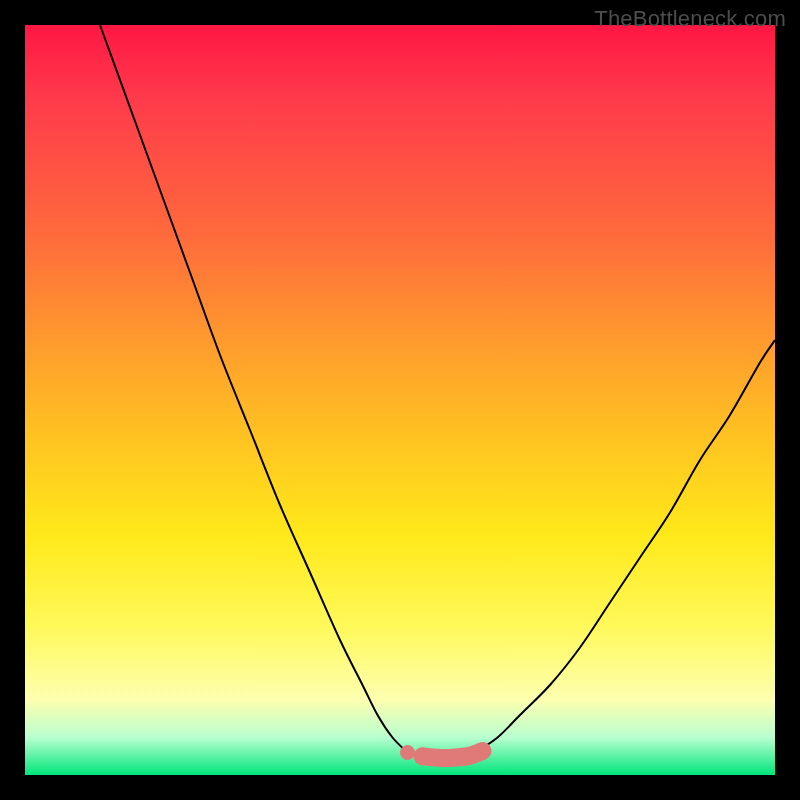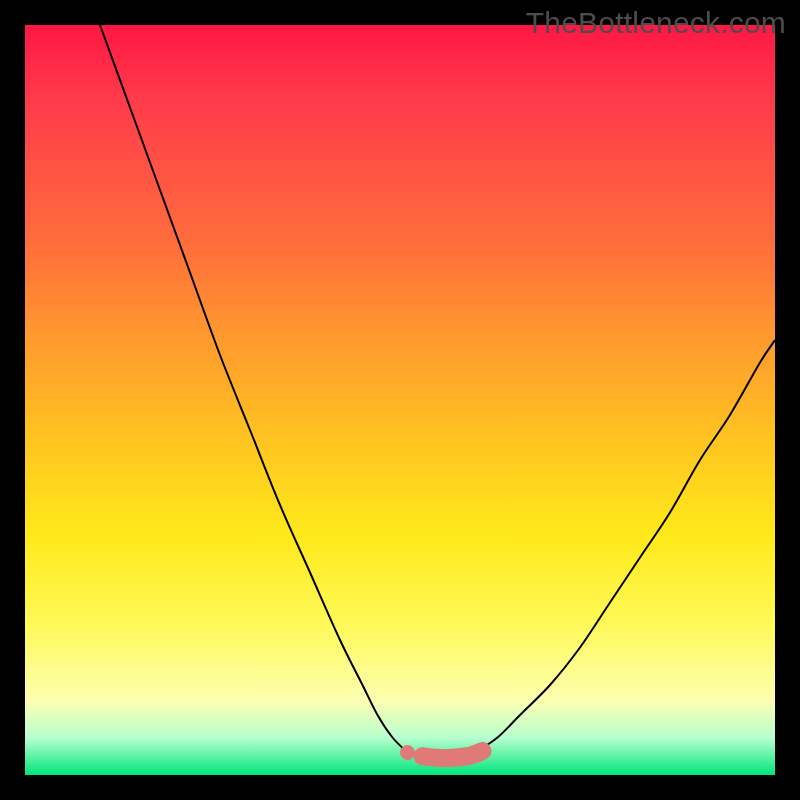--- a/index.html
+++ b/index.html
@@ -28,21 +28,21 @@
       #fdffb0 90%,
       #b8ffcf 95%,
       #00e57a 100%
     );
   }
   .watermark {
     position: absolute;
     top: 6px;
     right: 14px;
     color: #4d4d4d;
-    font-size: 30px;
+    font-size: 22px;
     font-weight: 500;
     letter-spacing: 0.2px;
     user-select: none;
   }
   svg.plot {
     position: absolute;
     left: 0;
     top: 0;
     width: 750px;
     height: 750px;

